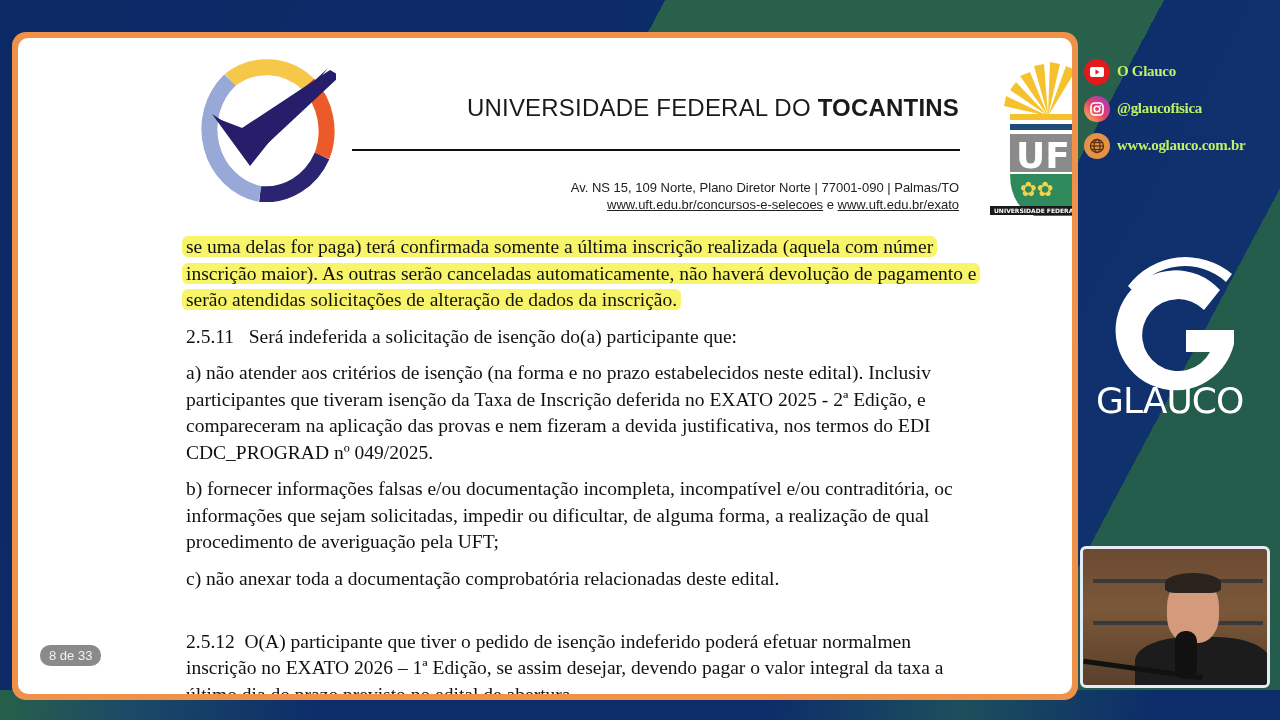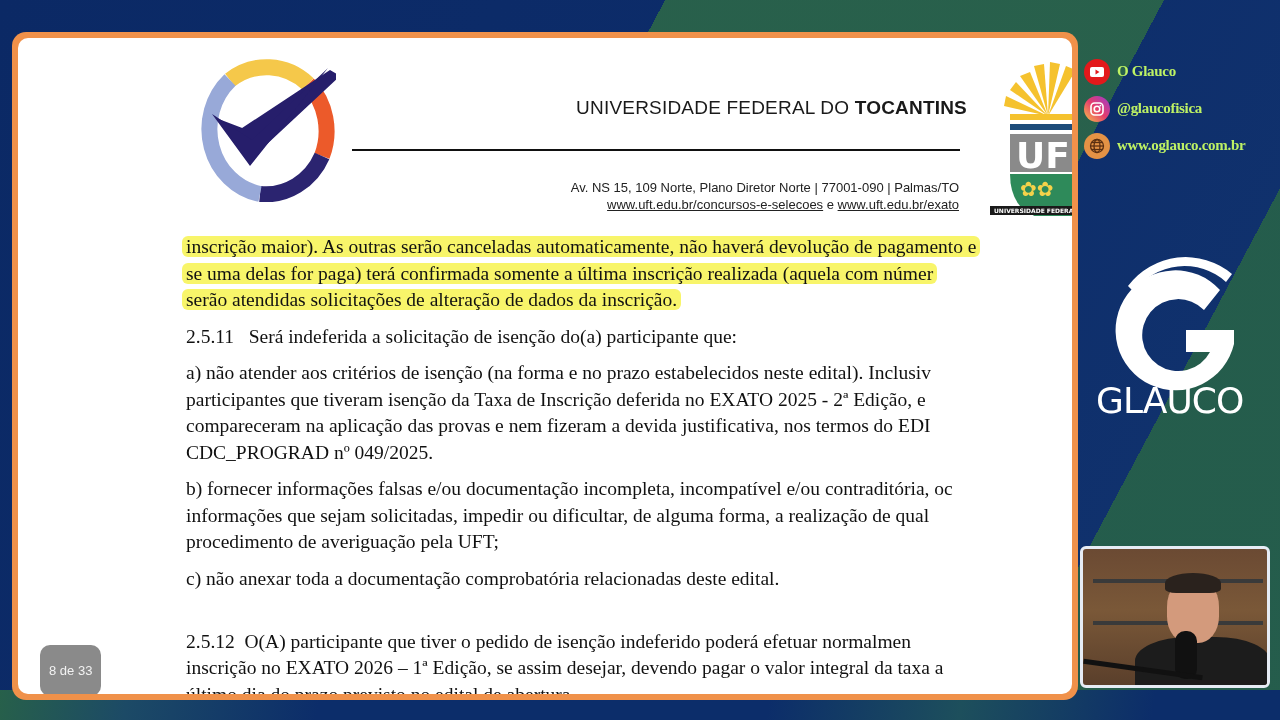--- a/index.html
+++ b/index.html
@@ -31,22 +31,22 @@
   }
   .slide {
     position: relative; width: 100%; height: 100%;
     background: #ffffff; border-radius: 10px; overflow: hidden;
   }
 
   
   .logo-check { position: absolute; left: 172px; top: 18px; width: 146px; height: 146px; }
   .header-rule { position: absolute; left: 334px; top: 111px; width: 608px; height: 2px; background: #111; }
   .univ {
-    position: absolute; right: 105px; top: 58px; text-align: left;
-    font-size: 19px; color: #1a1a1a; line-height: 23px; letter-spacing: 0.2px;
+    position: absolute; right: 113px; top: 58px; text-align: left;
+    font-size: 24px; color: #1a1a1a; line-height: 23px; letter-spacing: 0.2px;
   }
   .univ b { font-weight: bold; }
   .addr {
     position: absolute; right: 113px; top: 125px; text-align: right;
     font-size: 13px; color: #222; line-height: 17px; margin-top: 16px;
   }
   .addr a { color: #222; text-decoration: underline; text-align: right; }
   .uft-logo { position: absolute; left: 972px; top: 18px; width: 90px; height: 160px; }
 
   
@@ -56,21 +56,21 @@
     line-height: 26.5px; text-align: justify; white-space: nowrap;
   }
   .doc p { margin: 0; }
   .hl { background: #f8f56a; border-radius: 6px; padding: 0 4px; margin-left: -4px; box-decoration-break: clone; -webkit-box-decoration-break: clone; }
   .line { display: block; }
   .gap { height: 10px; }
 
   .page-badge {
     position: absolute; left: 22px; top: 607px;
     background: #8a8a8a; color: #f2f2f2; font-size: 13px;
-    border-radius: 10px; padding: 18px 9px;
+    border-radius: 10px; padding: 3px 9px;
   }
 
   
   .social { position: absolute; left: 1084px; top: 53px; }
   .social-row { display: flex; align-items: center; height: 37px; }
   .social-icon {
     width: 26px; height: 26px; border-radius: 50%;
     display: flex; align-items: center; justify-content: center; margin-right: 7px;
   }
   .yt { background: #e3191b; }
@@ -152,22 +152,22 @@
       <rect x="20" y="78" width="70" height="38" fill="#8a8a8a"></rect>
       <text x="26" y="112" font-family="DejaVu Sans, sans-serif" font-weight="bold" font-size="36" fill="#ffffff">UF</text>
       <path d="M 20 118 L 90 118 L 90 168 Q 55 172 30 150 Q 20 138 20 118 Z" fill="#2e8a5a"></path>
       <text x="30" y="140" font-size="20" fill="#f5d24a">✿✿</text>
       <rect x="0" y="150" width="90" height="9" fill="#1a1a1a"></rect>
       <text x="4" y="157" font-family="DejaVu Sans, sans-serif" font-size="6" font-weight="bold" fill="#ffffff">UNIVERSIDADE FEDERAL</text>
     </svg>
 
     <div class="doc">
       <p>
+        <span class="line"><span class="hl">se uma delas for paga) terá confirmada somente a última inscrição realizada (aquela com númer</span></span>
         <span class="line"><span class="hl">inscrição maior). As outras serão canceladas automaticamente, não haverá devolução de pagamento e</span></span>
-        <span class="line"><span class="hl">se uma delas for paga) terá confirmada somente a última inscrição realizada (aquela com númer</span></span>
         <span class="line"><span class="hl">serão atendidas solicitações de alteração de dados da inscrição.</span></span>
       </p>
       <div class="gap"></div>
       <p style="white-space: pre;">2.5.11   Será indeferida a solicitação de isenção do(a) participante que:</p>
       <div class="gap"></div>
       <p>
         <span class="line">a) não atender aos critérios de isenção (na forma e no prazo estabelecidos neste edital). Inclusiv</span>
         <span class="line">participantes que tiveram isenção da Taxa de Inscrição deferida no EXATO 2025 - 2ª Edição, e</span>
         <span class="line">compareceram na aplicação das provas e nem fizeram a devida justificativa, nos termos do EDI</span>
         <span class="line">CDC_PROGRAD nº 049/2025.</span>

